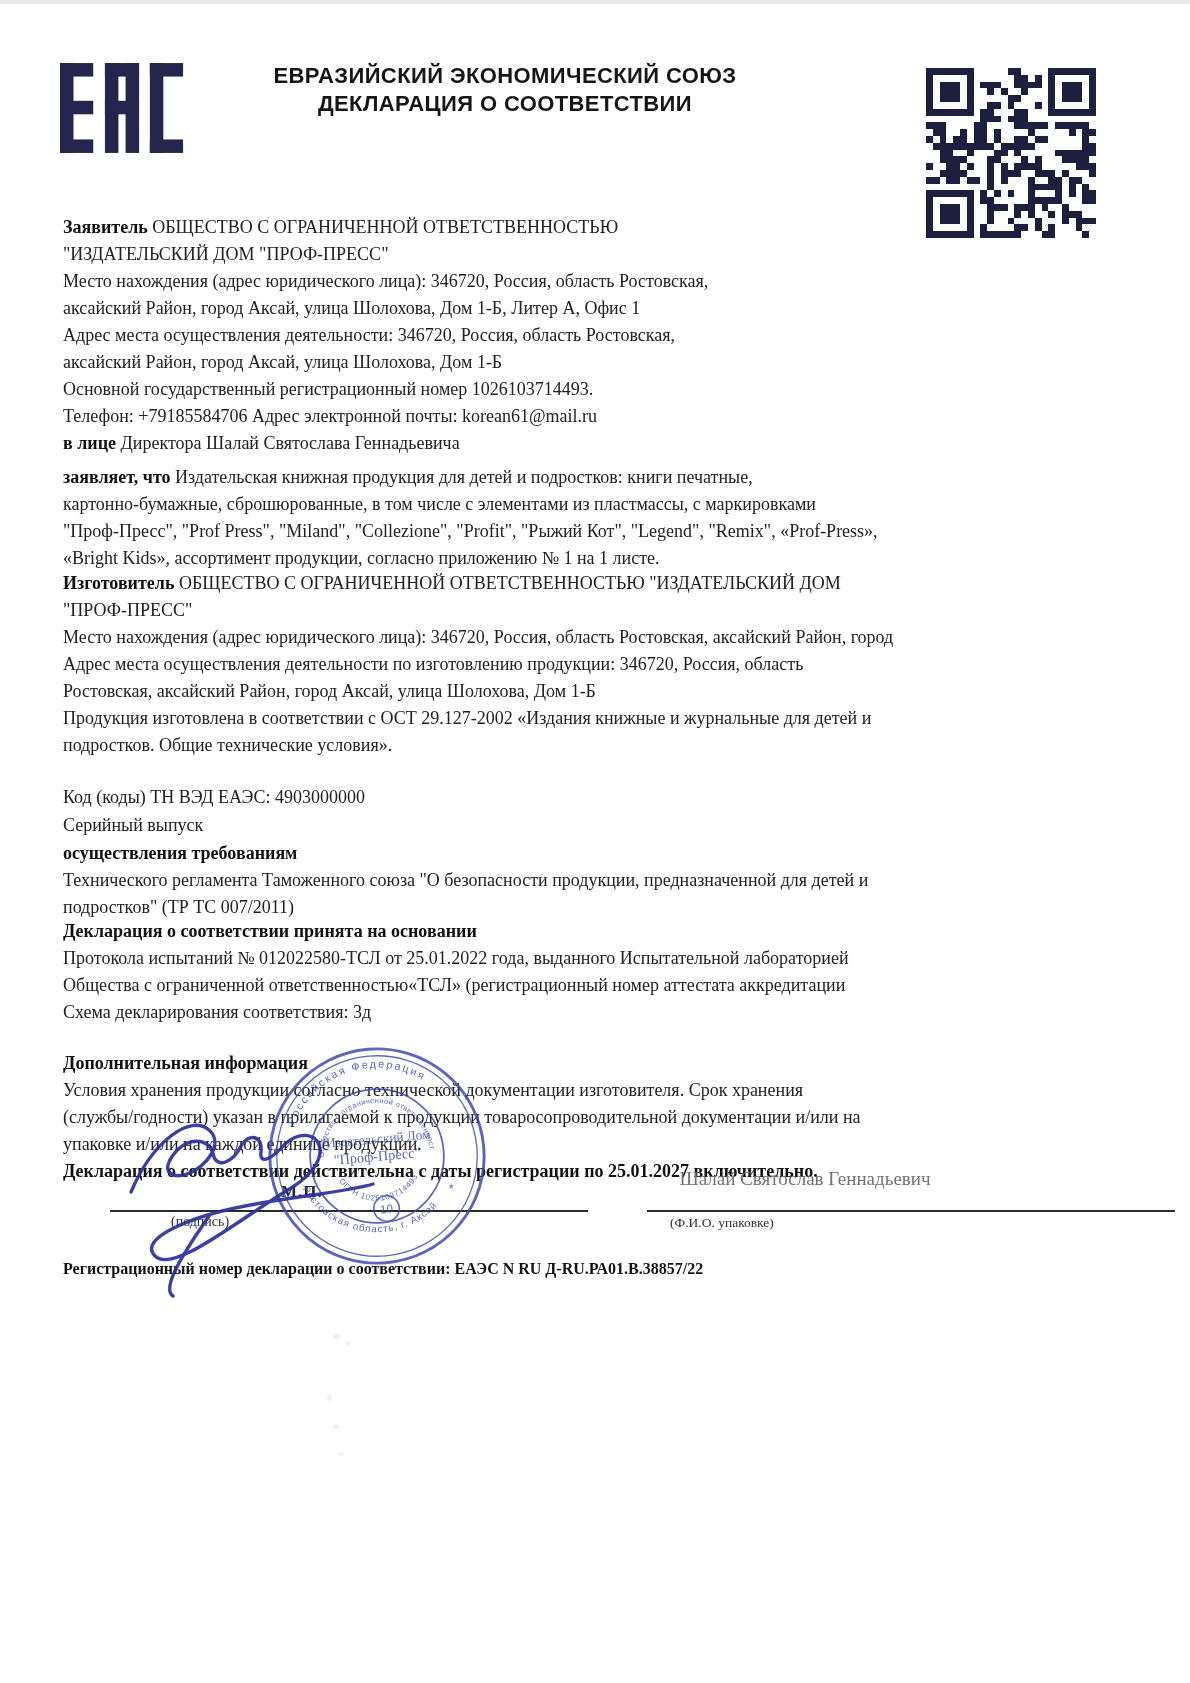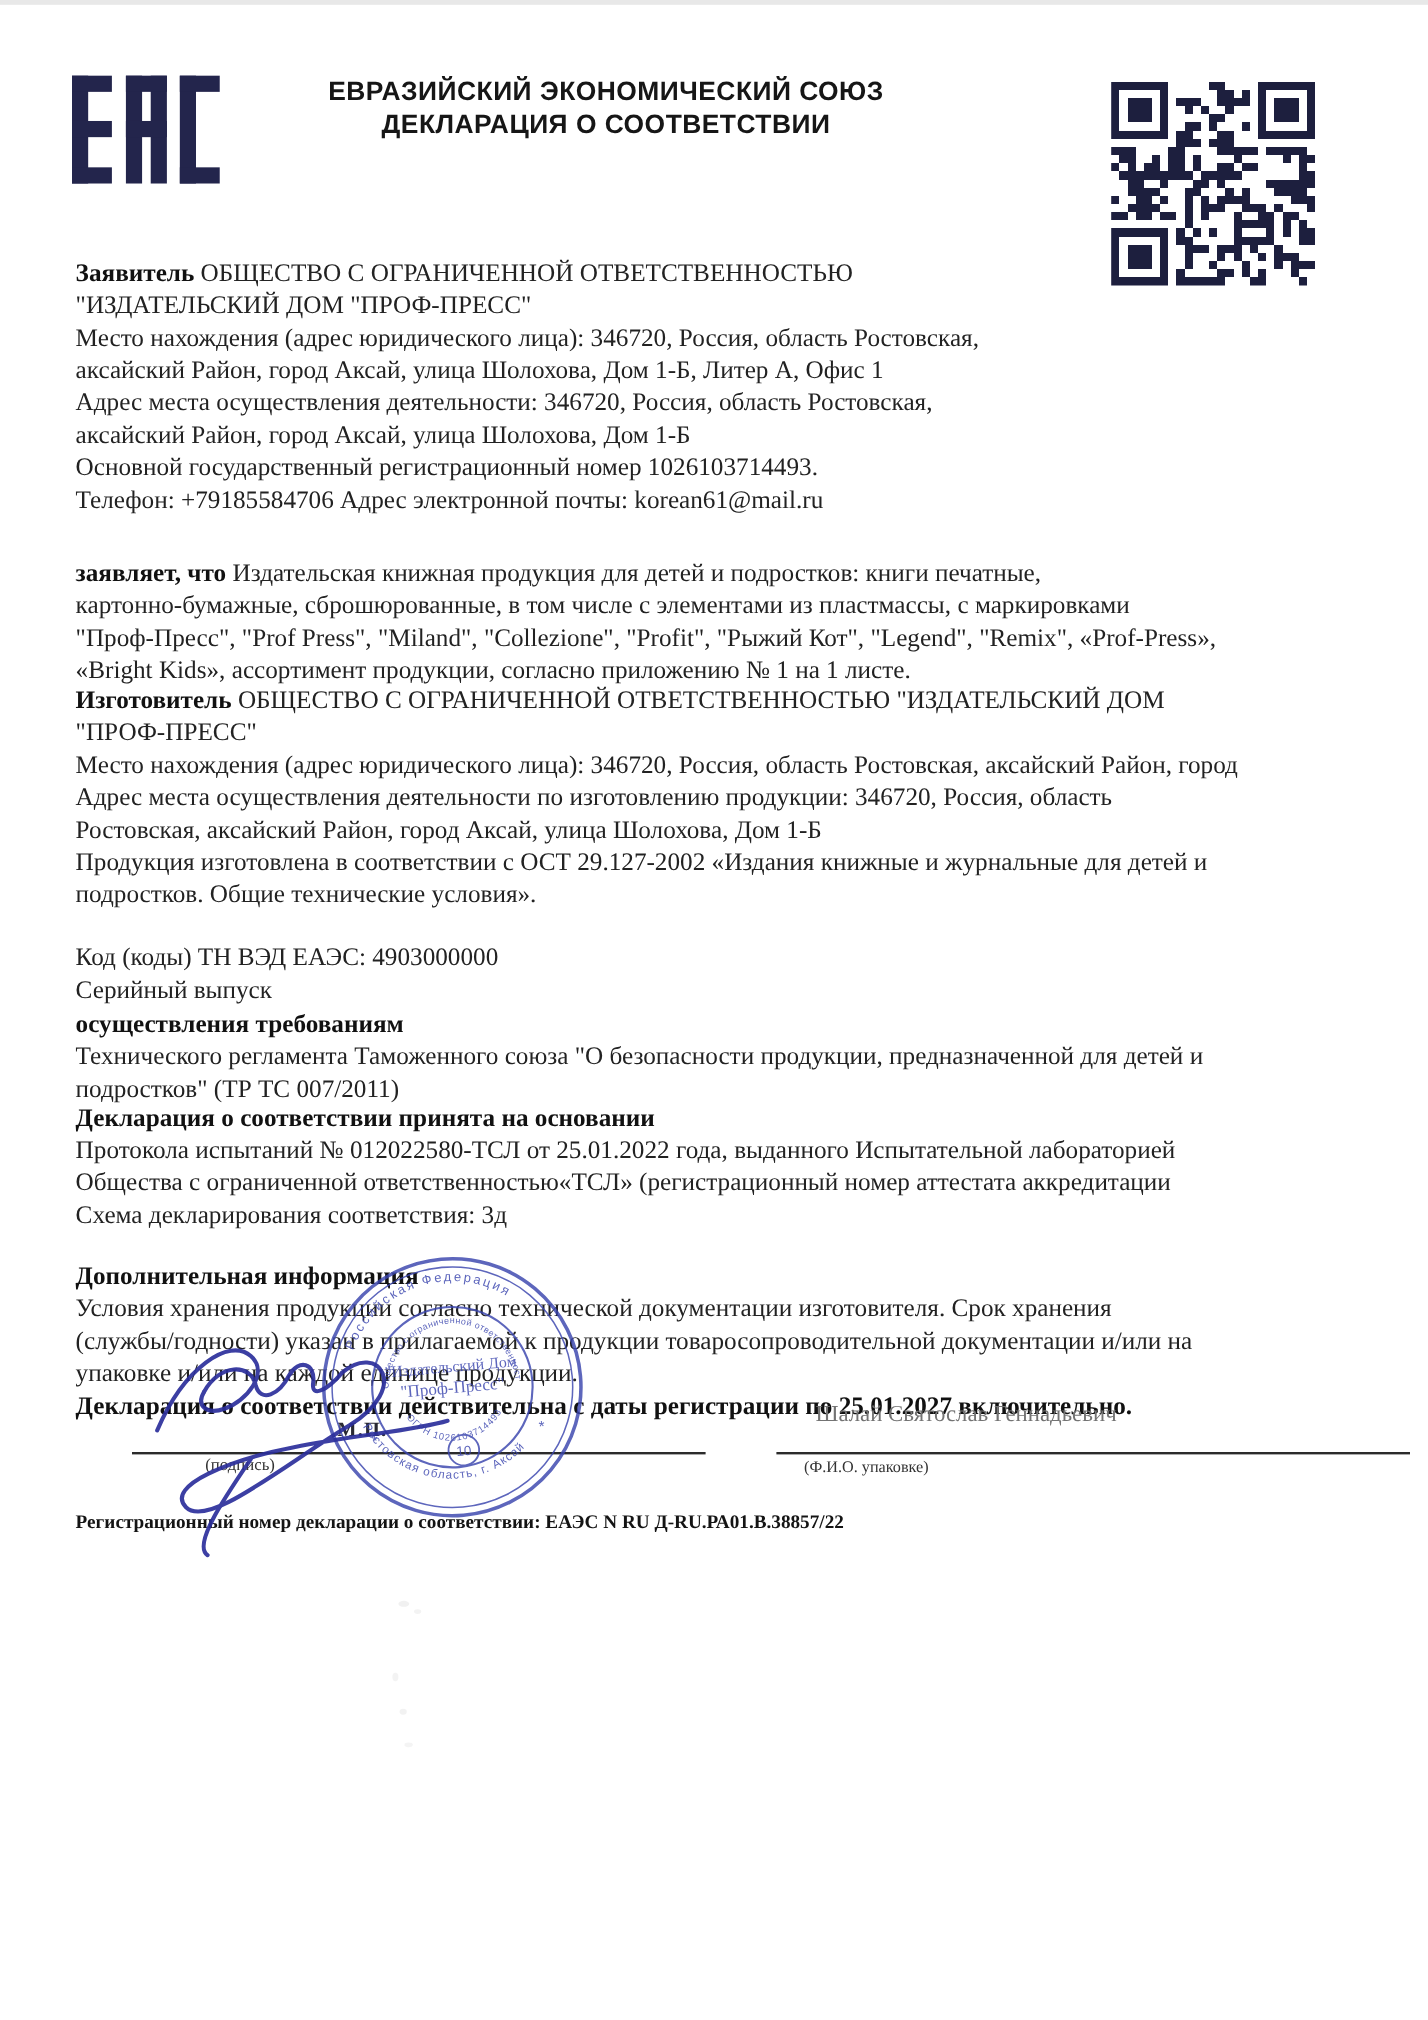--- a/index.html
+++ b/index.html
@@ -11,21 +11,21 @@
   
   .eac-logo{position:absolute;left:60px;top:56px;width:124px;height:96px;}
   .doc-title{
     position:absolute;left:245px;top:58px;width:520px;text-align:center;
     font-family:"Liberation Sans", sans-serif;font-weight:700;
     font-size:22px;line-height:28px;color:#161616;letter-spacing:.4px;
   }
   .qr{position:absolute;left:926px;top:64px;width:170px;height:170px;}
   
   .sec{position:absolute;left:63px;white-space:nowrap;}
-  .ln{font-size:21px;line-height:27px;color:#222;}
+  .ln{font-size:18px;line-height:27px;color:#222;}
   .ln b{font-weight:700;color:#111;}
   
   .sig-area{position:absolute;left:63px;top:1150px;width:1085px;height:140px;}
   .sig-line{position:absolute;left:47px;top:56px;width:478px;border-top:2.5px solid #2b2b2b;}
   .fio-line{position:absolute;left:584px;top:56px;width:528px;border-top:2.5px solid #2b2b2b;}
   .sig-caption{position:absolute;left:108px;top:60px;font-size:14px;color:#333;}
   .fio-caption{position:absolute;left:607px;top:61px;font-size:13.5px;color:#333;}
   .fio-name{position:absolute;left:577px;top:14px;width:330px;text-align:center;font-size:19px;color:#737373;}
   .mp-mark{position:absolute;left:218px;top:28px;font-size:17px;font-weight:700;color:#2a2a33;z-index:1;letter-spacing:1px;}
   .signature-svg{position:absolute;left:48px;top:-60px;width:292px;height:212px;z-index:3;}
@@ -286,20 +286,21 @@
 
   <div class="sec" style="top:210px">
       <div class="ln"><b>Заявитель</b><span> ОБЩЕСТВО С ОГРАНИЧЕННОЙ ОТВЕТСТВЕННОСТЬЮ</span></div>
       <div class="ln"><span>"ИЗДАТЕЛЬСКИЙ ДОМ "ПРОФ-ПРЕСС"</span></div>
       <div class="ln"><span>Место нахождения (адрес юридического лица): 346720, Россия, область Ростовская,</span></div>
       <div class="ln"><span>аксайский Район, город Аксай, улица Шолохова, Дом 1-Б, Литер А, Офис 1</span></div>
       <div class="ln"><span>Адрес места осуществления деятельности: 346720, Россия, область Ростовская,</span></div>
       <div class="ln"><span>аксайский Район, город Аксай, улица Шолохова, Дом 1-Б</span></div>
       <div class="ln"><span>Основной государственный регистрационный номер 1026103714493.</span></div>
       <div class="ln"><span>Телефон: +79185584706 Адрес электронной почты: korean61@mail.ru</span></div>
+      <div class="ln"><b>в лице</b><span> Директора Шалай Святослава Геннадьевича</span></div>
     </div>
   <div class="sec" style="top:460px">
       <div class="ln"><b>заявляет, что</b><span> Издательская книжная продукция для детей и подростков: книги печатные,</span></div>
       <div class="ln"><span>картонно-бумажные, сброшюрованные, в том числе с элементами из пластмассы, с маркировками</span></div>
       <div class="ln"><span>"Проф-Пресс", "Prof Press", "Miland", "Collezione", "Profit", "Рыжий Кот", "Legend", "Remix", «Prof-Press»,</span></div>
       <div class="ln"><span>«Bright Kids», ассортимент продукции, согласно приложению № 1 на 1 листе.</span></div>
     </div>
   <div class="sec" style="top:566px">
       <div class="ln"><b>Изготовитель</b><span> ОБЩЕСТВО С ОГРАНИЧЕННОЙ ОТВЕТСТВЕННОСТЬЮ "ИЗДАТЕЛЬСКИЙ ДОМ</span></div>
       <div class="ln"><span>"ПРОФ-ПРЕСС"</span></div>

